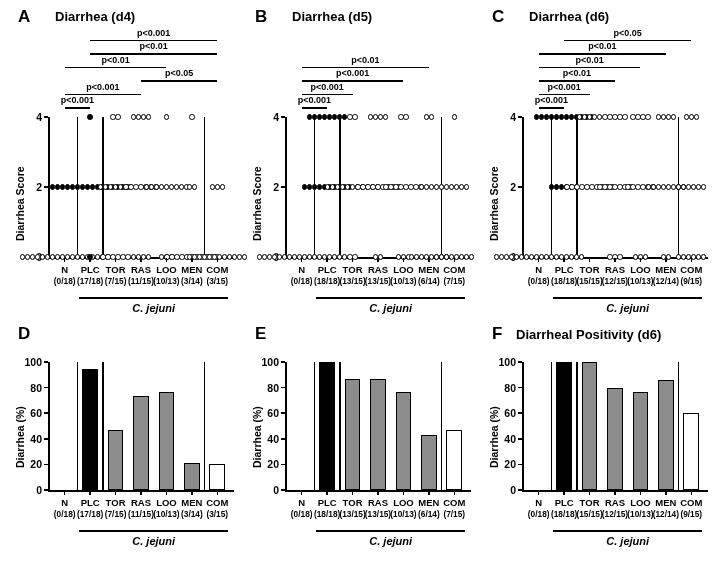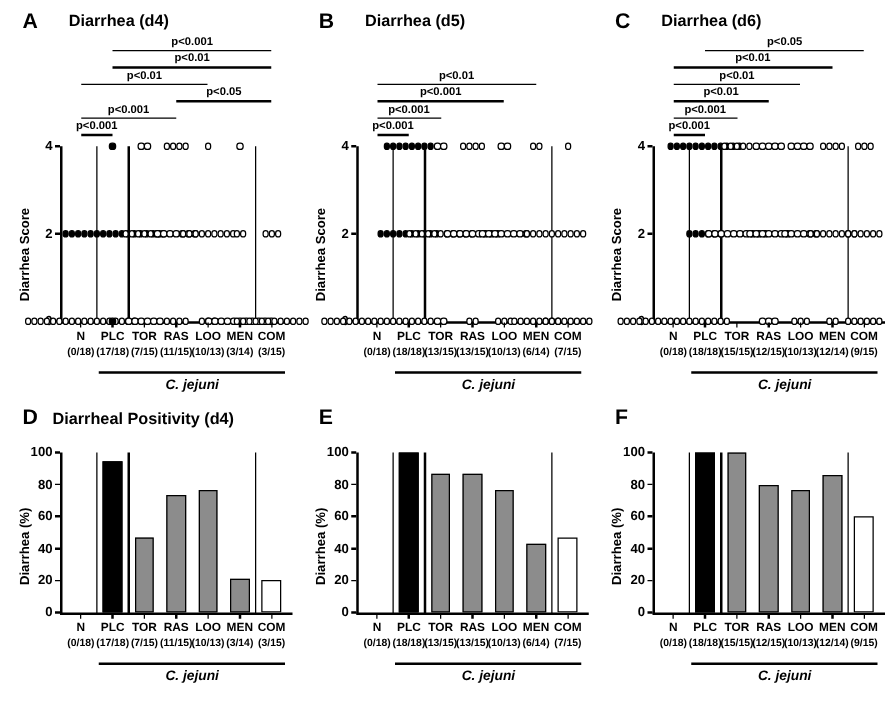--- a/index.html
+++ b/index.html
@@ -498,21 +498,20 @@
       <div class="siglabel" style="left: 97.5714px; top: 55.5px; width: 36px; text-align: center;">p&lt;0.01</div>
       <div class="sigbar" style="left: 64.7143px; top: 53px; width: 127.143px;"></div>
       <div class="siglabel" style="left: 110.286px; top: 42px; width: 36px; text-align: center;">p&lt;0.01</div>
       <div class="sigbar" style="left: 90.1429px; top: 39.5px; width: 127.143px;"></div>
       <div class="siglabel" style="left: 135.714px; top: 28.5px; width: 36px; text-align: center;">p&lt;0.05</div>
       <div class="group-line" style="left: 79.4286px; top: 297px; width: 148.571px;"></div>
       <div class="group-label" style="left: 79.4286px; top: 303px; width: 148.571px;">C. jejuni</div>
     </div>
     <div class="panel" style="left: 0px; top: 300px; width: 237px; height: 267px;">
       <div class="panel-letter" style="left: 18px; top: 25px;">D</div>
-      <div class="panel-title" style="left: 42px; top: 28px;">Diarrheal Positivity (d4)</div>
       <div class="axis-line" style="left: 48px; top: 62px; width: 1.6px; height: 129px;"></div>
       <div class="axis-line" style="left: 48px; top: 190px; width: 186px; height: 1.6px;"></div>
       <div class="tick" style="left: 44px; top: 189.2px;"></div>
       <div class="ticklabel" style="left: 18px; top: 185px; width: 24px;">0</div>
       <div class="tick" style="left: 44px; top: 163.6px;"></div>
       <div class="ticklabel" style="left: 18px; top: 159.4px; width: 24px;">20</div>
       <div class="tick" style="left: 44px; top: 138px;"></div>
       <div class="ticklabel" style="left: 18px; top: 133.8px; width: 24px;">40</div>
       <div class="tick" style="left: 44px; top: 112.4px;"></div>
       <div class="ticklabel" style="left: 18px; top: 108.2px; width: 24px;">60</div>
@@ -599,20 +598,21 @@
       <div class="xtick-sub" style="left: 146.429px; top: 209px; width: 40px;">(10/13)</div>
       <div class="xtick-label" style="left: 173.857px; top: 197px; width: 36px;">MEN</div>
       <div class="xtick-sub" style="left: 171.857px; top: 209px; width: 40px;">(6/14)</div>
       <div class="xtick-label" style="left: 199.286px; top: 197px; width: 36px;">COM</div>
       <div class="xtick-sub" style="left: 197.286px; top: 209px; width: 40px;">(7/15)</div>
       <div class="group-line" style="left: 79.4286px; top: 230px; width: 148.571px;"></div>
       <div class="group-label" style="left: 79.4286px; top: 236px; width: 148.571px;">C. jejuni</div>
     </div>
     <div class="panel" style="left: 474px; top: 300px; width: 237px; height: 267px;">
       <div class="panel-letter" style="left: 18px; top: 25px;">F</div>
+      <div class="panel-title" style="left: 42px; top: 28px;">Diarrheal Positivity (d6)</div>
       <div class="axis-line" style="left: 48px; top: 62px; width: 1.6px; height: 129px;"></div>
       <div class="axis-line" style="left: 48px; top: 190px; width: 186px; height: 1.6px;"></div>
       <div class="tick" style="left: 44px; top: 189.2px;"></div>
       <div class="ticklabel" style="left: 18px; top: 185px; width: 24px;">0</div>
       <div class="tick" style="left: 44px; top: 163.6px;"></div>
       <div class="ticklabel" style="left: 18px; top: 159.4px; width: 24px;">20</div>
       <div class="tick" style="left: 44px; top: 138px;"></div>
       <div class="ticklabel" style="left: 18px; top: 133.8px; width: 24px;">40</div>
       <div class="tick" style="left: 44px; top: 112.4px;"></div>
       <div class="ticklabel" style="left: 18px; top: 108.2px; width: 24px;">60</div>

